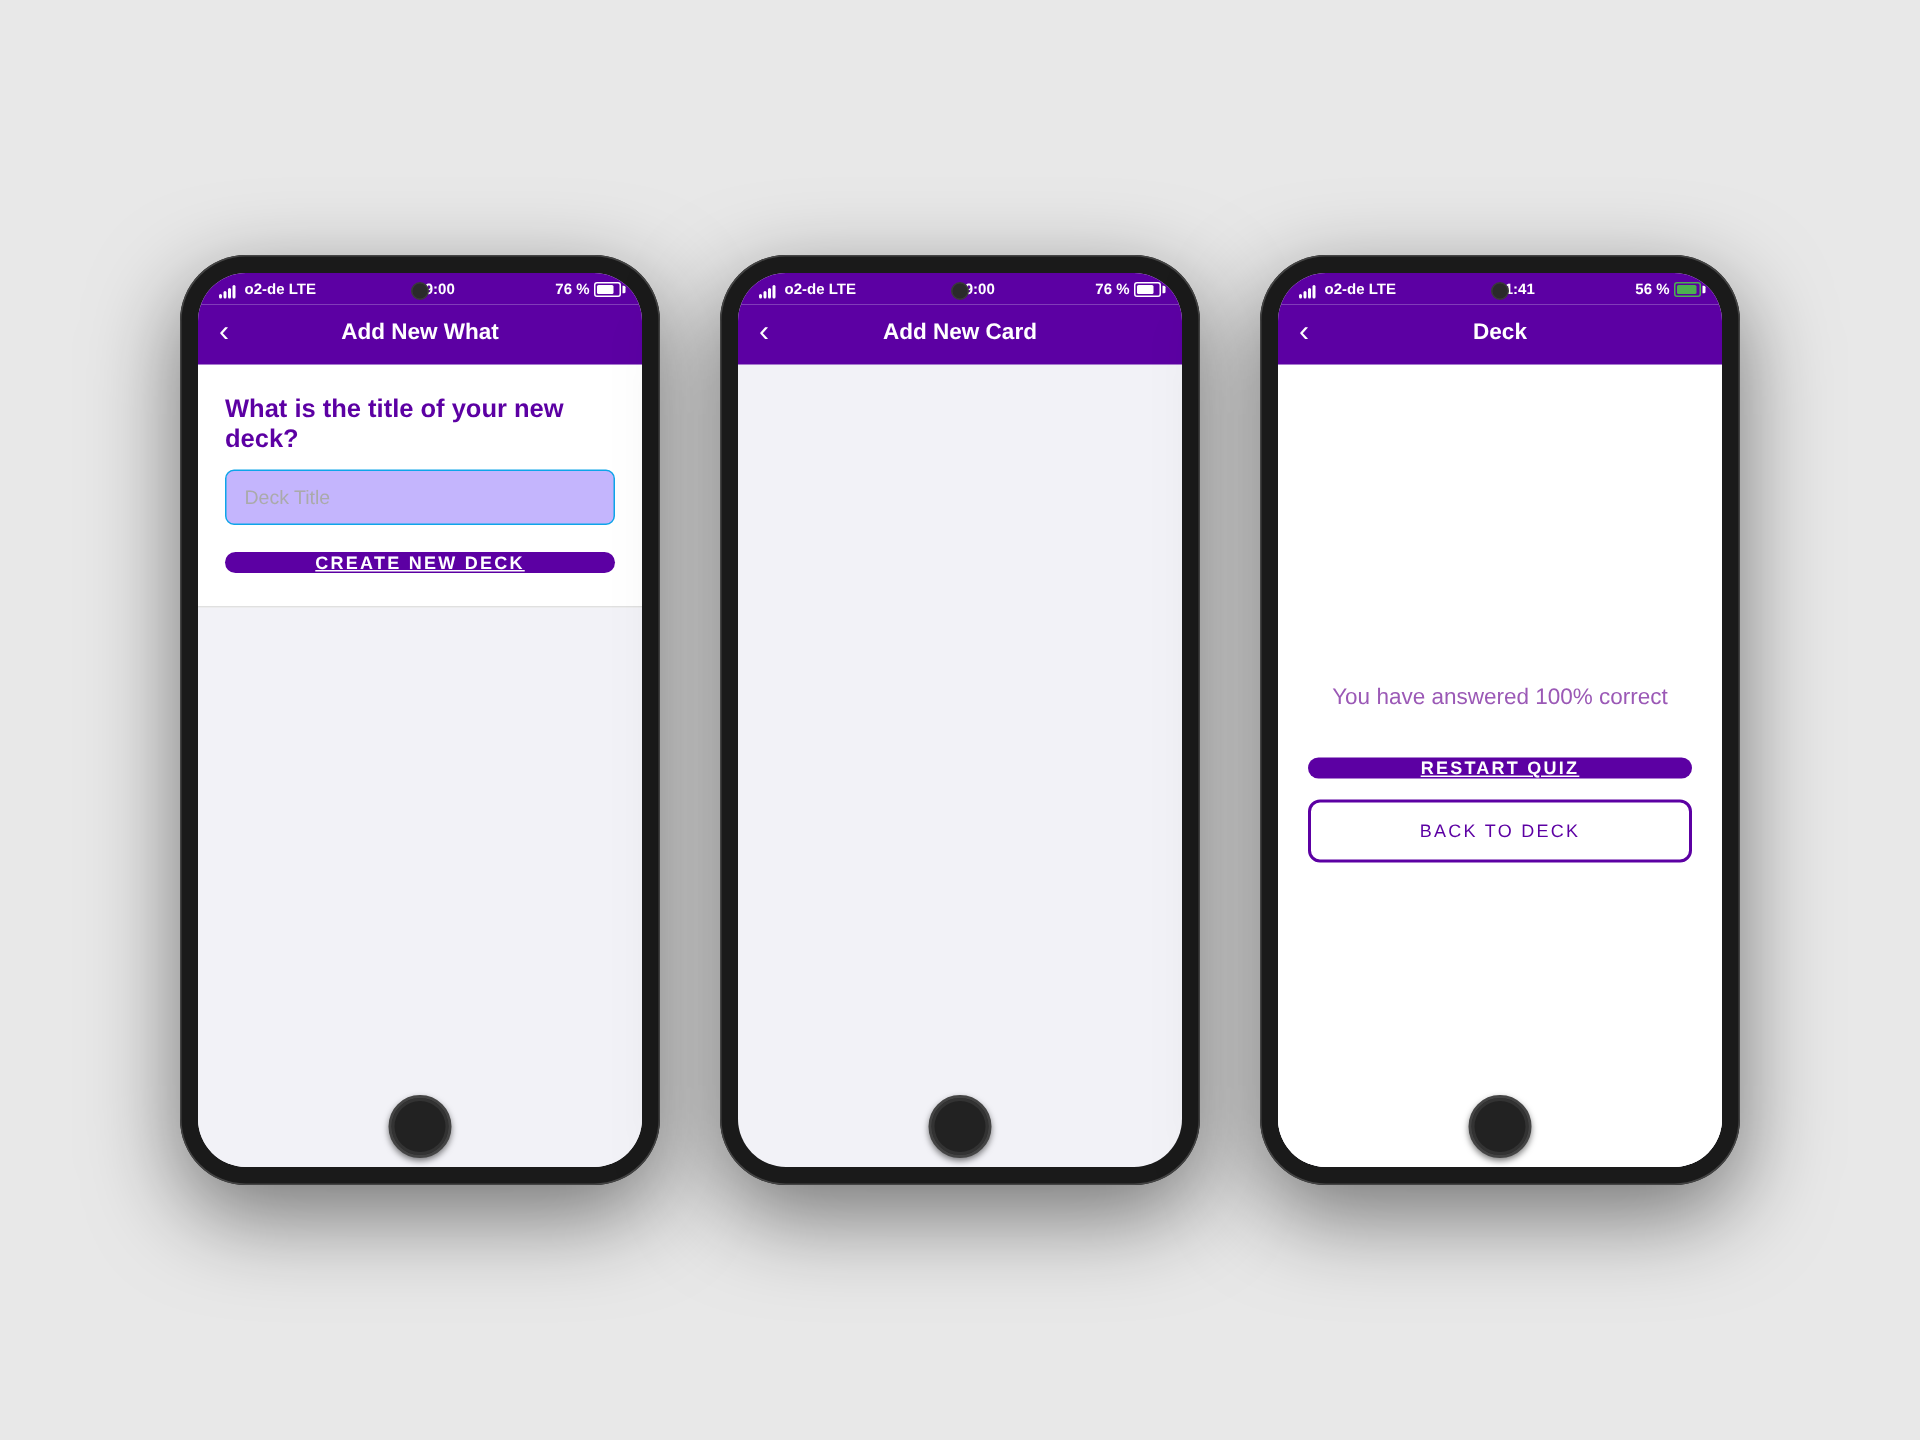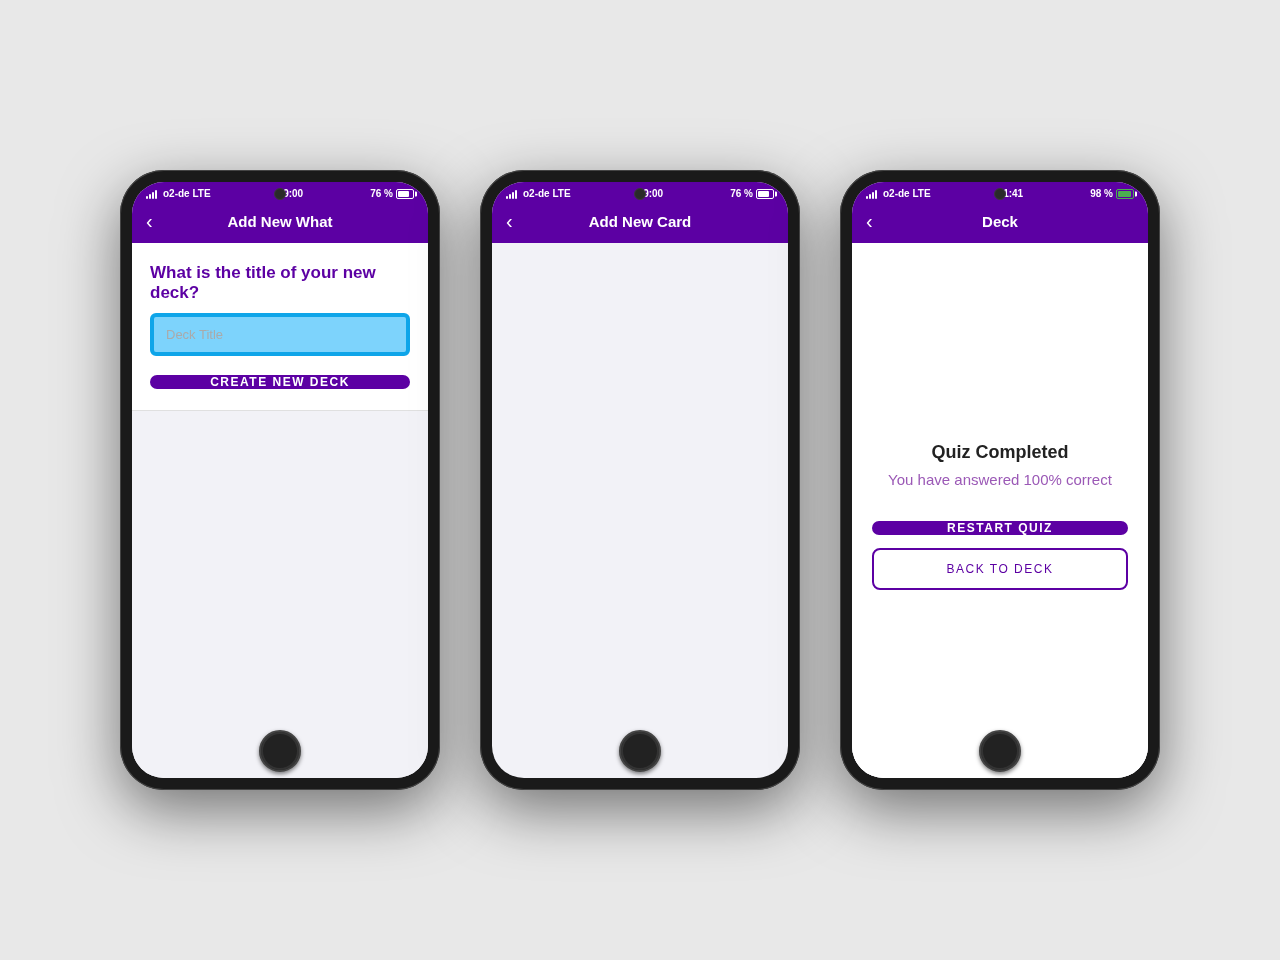--- a/index.html
+++ b/index.html
@@ -79,21 +79,21 @@
       align-items: center;
       padding: 6px 14px 4px;
       background: #5c00a3;
       font-size: 10px;
       color: white;
       font-weight: 600;
     }
 
     .status-left { display: flex; align-items: center; gap: 2px; }
     .status-center { font-weight: 600; }
-    .status-right { display: flex; align-items: flex-end; gap: 3px; }
+    .status-right { display: flex; align-items: flex-start; gap: 3px; }
 
     .signal-bars {
       display: flex; align-items: flex-end; gap: 1px; height: 10px;
     }
     .signal-bars span {
       width: 2px; background: white; border-radius: 1px;
     }
     .battery-icon {
       width: 18px; height: 10px; border: 1.5px solid white; border-radius: 2px;
       position: relative; display: flex; align-items: center; padding: 1px;
@@ -151,46 +151,47 @@
     .form-label {
       color: #5c00a3;
       font-size: 17px;
       font-weight: 600;
       margin-bottom: 10px;
       display: block;
     }
 
     .form-input {
       width: 100%;
-      border: 4px solid #0ea5e9;
+      border: 1px solid #0ea5e9;
       border-radius: 6px;
       padding: 10px 12px;
       font-size: 13px;
       color: #333;
-      background: #7dd3fc;
+      background: #c4b5fd;
       outline: none;
       margin-bottom: 16px;
     }
 
     .form-input::placeholder {
       color: #aaa;
     }
 
     .btn-primary {
       width: 100%;
       background: #5c00a3;
       color: white;
       border: none;
       border-radius: 8px;
       padding: 0;
       font-size: 12px;
       font-weight: 700;
       letter-spacing: 1.5px;
       text-transform: uppercase;
       cursor: pointer;
+      text-decoration: underline;
     }
 
     .btn-secondary {
       width: 100%;
       background: white;
       color: #5c00a3;
       border: 2px solid #5c00a3;
       border-radius: 8px;
       padding: 12px;
       font-size: 12px;
@@ -300,36 +301,35 @@
           <div class="signal-bars">
             <span style="height:3px"></span>
             <span style="height:5px"></span>
             <span style="height:7px"></span>
             <span style="height:9px"></span>
           </div>
           <span style="margin-left:4px">o2-de LTE</span>
         </div>
         <span class="status-center">21:41</span>
         <div class="status-right">
-          <span>98 %</span>
+          <span>56 %</span>
           <div class="battery-icon" style="border-color:#4caf50">
             <div class="battery-fill" style="width:95%; background:#4caf50"></div>
           </div>
         </div>
       </div>
 
       <div class="nav-header">
         <span class="nav-back">‹</span>
         <span class="nav-title">Deck</span>
       </div>
 
       <div class="screen-content" style="display:flex; flex-direction:column;">
         <div style="flex:1; display:flex; flex-direction:column; align-items:center; justify-content:center; padding: 30px 20px 20px; background:white;">
           <div style="text-align:center; width:100%;">
-            <p class="quiz-completed-title">Quiz Completed</p>
             <p class="quiz-completed-subtitle">You have answered 100% correct</p>
             <div class="quiz-actions">
               <button class="btn-primary">RESTART QUIZ</button>
               <button class="btn-secondary">BACK TO DECK</button>
             </div>
           </div>
         </div>
       </div>
     </div>
     <div class="phone-home"></div>

